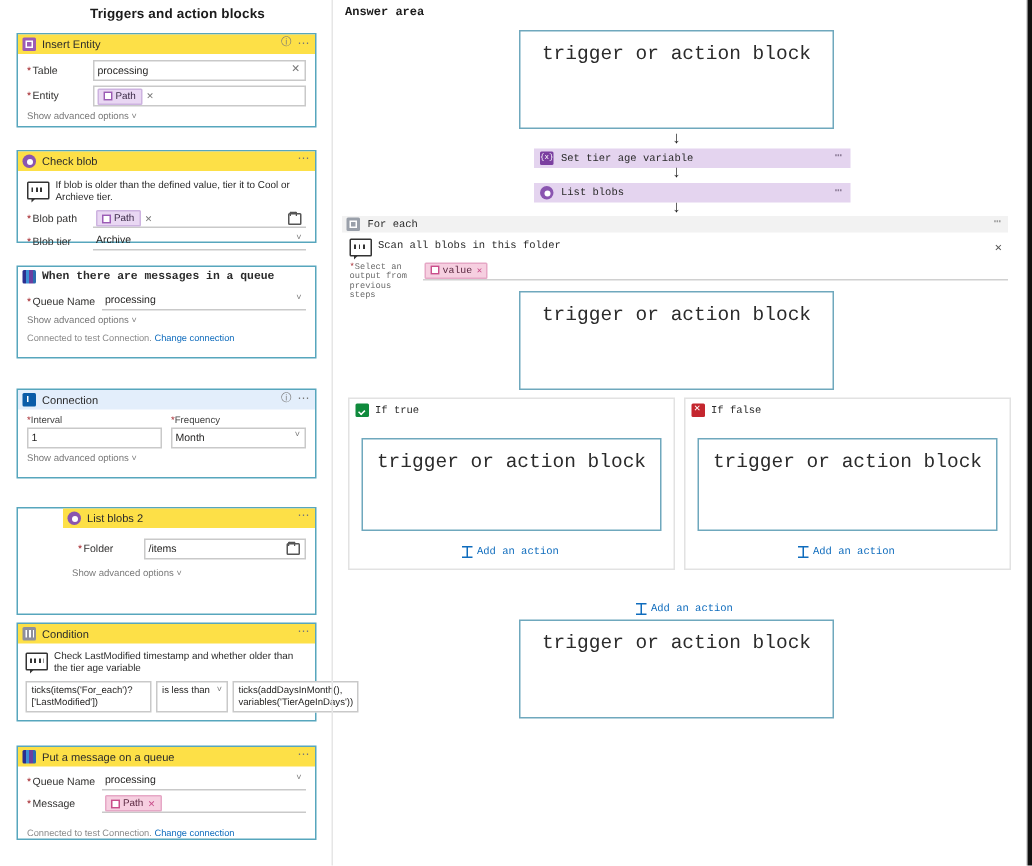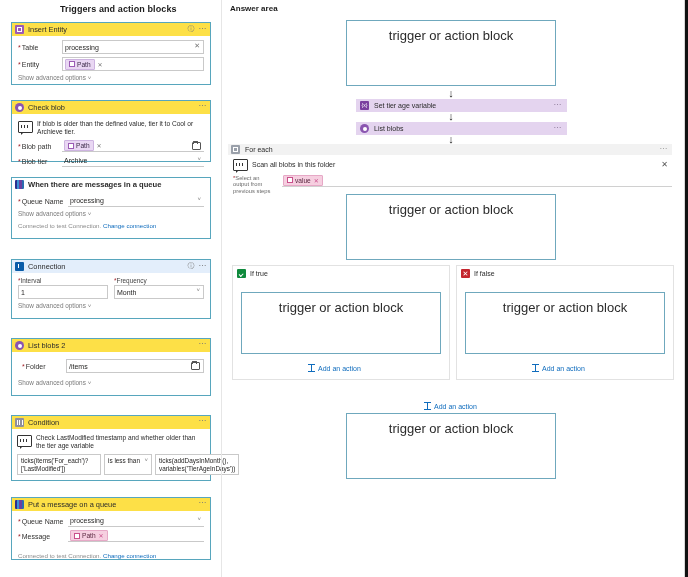--- a/index.html
+++ b/index.html
@@ -21,21 +21,21 @@
   
   .left-pane{position:absolute;left:0;top:0;width:222px;height:577px;}
   .pane-title{position:absolute;left:12px;top:4px;font-size:9px;font-weight:bold;color:#1b1b1b;letter-spacing:.1px;margin-left:48px;}
   .divider-v{position:absolute;left:221px;top:0;width:1px;height:577px;background:#e6e6e6;}
 
   .card{position:absolute;left:11px;width:200px;background:#ffffff;border:1px solid #57a6bd;box-sizing:border-box;}
   .card-hd{height:13px;background:#fde047;display:flex;align-items:center;padding:0 3px;position:relative;}
   .card-hd.blue{background:#e3eefb;}
   .card-hd.white{background:#ffffff;}
   .hd-title{font-size:7.4px;color:#2b2b2b;margin-left:4px;font-weight:normal;}
-  .hd-title.bold{font-weight:bold;font-size:7.6px;}
+  .hd-title.bold{font-weight:bold;font-size:7.6px;font-family:Liberation Mono, monospace;}
   .hd-right{position:absolute;right:3px;top:1px;display:flex;align-items:center;gap:4px;}
   .ico-info{font-size:7px;color:#777;line-height:9px;}
   .ico-dots{font-size:8px;color:#777;letter-spacing:.6px;line-height:7px;}
 
   
   .app-ico{width:9px;height:9px;border-radius:1px;display:inline-block;flex:0 0 auto;position:relative;}
   .ico-tbl{background:#9b5bb5;}
   .ico-tbl:after{content:"";position:absolute;left:2px;top:2px;width:5px;height:5px;border:1px solid #fff;box-sizing:border-box;}
   .ico-blob{background:#8a55b0;border-radius:50%;}
   .ico-blob:after{content:"";position:absolute;left:2.5px;top:2.5px;width:4px;height:4px;border-radius:50%;background:#fff;}
@@ -84,21 +84,21 @@
   .desc-tx{font-size:6.6px;color:#2b2b2b;line-height:8px;}
 
   
   .cond-row{display:flex;align-items:stretch;gap:3px;margin-top:3px;}
   .cond-cell{border:1px solid #c9c9c9;padding:2px 3px;font-size:6.4px;line-height:7.6px;color:#201f1e;background:#fff;box-sizing:border-box;}
   .cond-a{flex:0 0 84px;}
   .cond-op{flex:0 0 48px;position:relative;display:flex;align-items:flex-start;}
   .cond-b{flex:1 1 auto;}
 
   
-  .right-pane{position:absolute;left:228px;top:0;width:460px;height:420px;}
+  .right-pane{position:absolute;left:228px;top:0;width:460px;height:420px;font-family:Liberation Mono, monospace;}
   .ans-title{position:absolute;left:2px;top:4px;font-size:8px;font-weight:bold;color:#1b1b1b;}
 
   .drop{position:absolute;border:1px solid #6fa8bd;background:#ffffff;box-sizing:border-box;
         display:flex;justify-content:center;padding-top:7px;}
   .drop-tx{font-size:13px;color:#2b2b2b;}
 
   .arrow{position:absolute;width:10px;text-align:center;color:#1b1b1b;font-size:11px;line-height:11px;font-weight:bold;}
 
   .steprow{position:absolute;height:13px;background:#e4d4ef;display:flex;align-items:center;padding:0 4px;}
   .steprow .lbl{font-size:7px;color:#2b2b2b;margin-left:5px;}
@@ -246,21 +246,21 @@
             <div class="fctl box" style="margin-top:1px;">
               <span class="fval">Month</span>
               <span class="fchev">˅</span>
             </div>
           </div>
         </div>
         <div class="adv"><span>Show advanced options</span> <span class="cv">˅</span></div>
       </div>
     </div>
 
-    <div class="card" style="top:338px;height:58px;">
+    <div class="card" style="top:338px;height:72px;padding-left:30px;">
       <div class="card-hd">
         <span class="app-ico ico-blob"></span>
         <span class="hd-title">List blobs 2</span>
         <span class="hd-right">
           <span class="ico-dots">⋯</span>
         </span>
       </div>
       <div class="card-body" style="padding-top:7px;">
         <div class="frow">
           <div class="flabel" style="padding-left:4px;"><span class="req">*</span><span>Folder</span></div>

